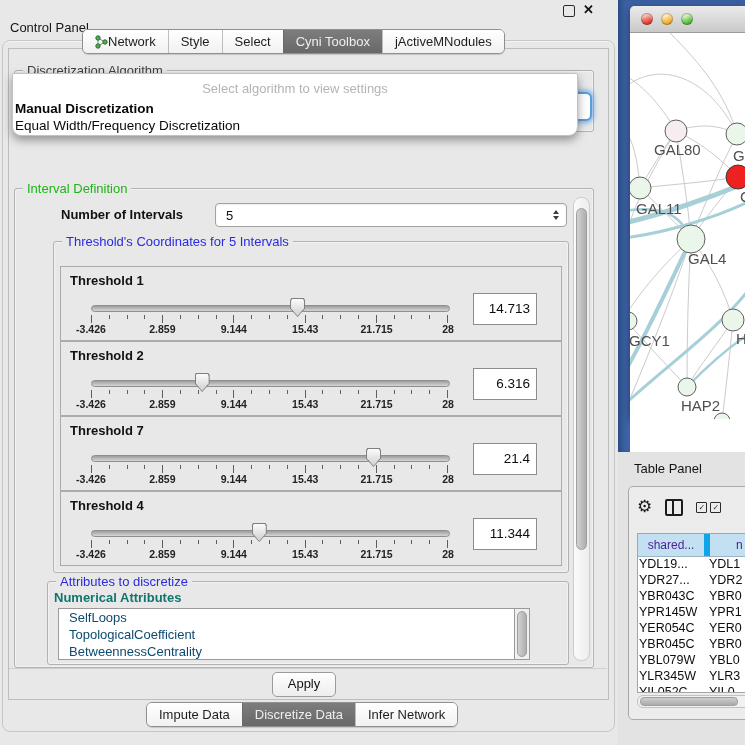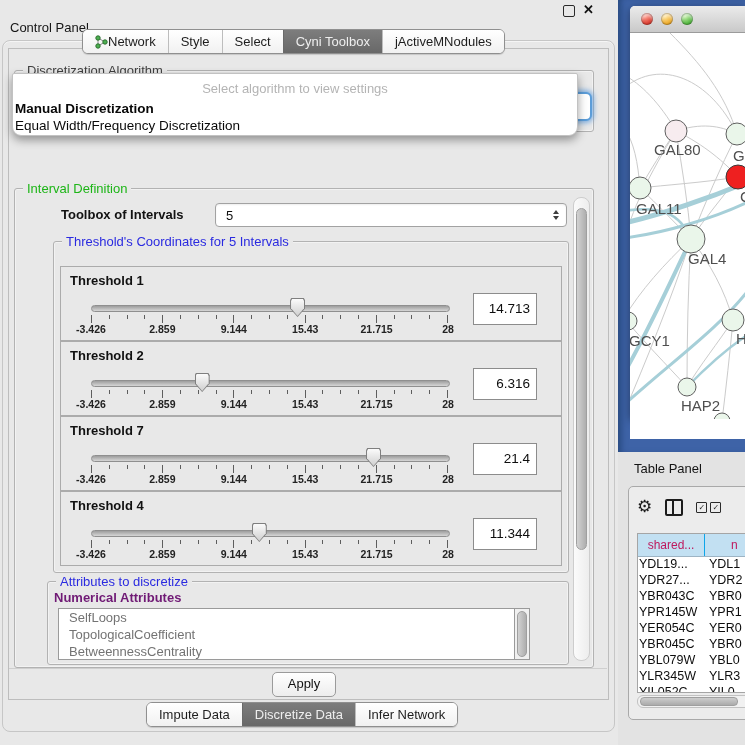--- a/index.html
+++ b/index.html
@@ -54,57 +54,57 @@
     background:linear-gradient(#fbfbfb,#cfcfcf);clip-path:polygon(8% 0,92% 0,100% 12%,100% 55%,50% 100%,0 55%,0 12%);}
   .ticks{position:absolute;left:0;top:16px;width:100%;display:flex;justify-content:space-between;}
   .tick{width:1px;height:4px;background:#5d5d5d;}
   .tick.major{height:8px;}
   .ticklabels{position:absolute;left:0;top:24px;width:100%;height:12px;}
   .ticklabel{position:absolute;transform:translateX(-50%);font-size:10.5px;font-weight:bold;color:#222;white-space:nowrap;}
   .valbox{position:absolute;left:412px;top:26px;width:56px;height:30px;background:#fff;border:1px solid #8c8c8c;
     font-size:13.5px;text-align:right;line-height:30px;padding-right:6px;color:#0d0d0d;}
   
   .attr-list{position:absolute;left:10px;top:26px;width:470px;height:50px;background:#fff;border:1px solid #9a9a9a;overflow:hidden;}
-  .attr-item{font-size:13px;line-height:17px;padding-left:10px;color:#737373;}
+  .attr-item{font-size:13px;line-height:17px;padding-left:10px;color:#0c4a6e;}
   .attr-sb{position:absolute;right:-1px;top:-1px;width:14px;height:50px;background:#f0f0f0;border:1px solid #9a9a9a;}
   .attr-sb .sb-thumb{top:2px;height:44px;}
   
   .sb-v{position:absolute;background:linear-gradient(90deg,#fbfbfb,#ededed);border:1px solid #cdcdcd;border-radius:8px;}
   .sb-thumb{position:absolute;left:2px;right:2px;border-radius:6px;
     background:linear-gradient(90deg,#d2d2d2,#aeaeae);border:1px solid #9f9f9f;}
   .apply-strip{position:absolute;left:9px;top:668px;width:598px;height:30px;border-top:1px solid #cfcfcf;background:#e8e8e8;}
   .apply-btn{position:absolute;left:272px;top:672px;width:62px;height:23px;border:1px solid #9b9b9b;border-radius:5px;
     background:linear-gradient(#ffffff,#ededed);font-size:13px;color:#111;text-align:center;line-height:22px;}
   
   .desktop{position:absolute;left:618px;top:0;width:127px;height:452px;background:#3e63a7;
     box-shadow:inset 6px 0 6px -3px #27497f;}
   .net-window{position:absolute;left:12px;top:6px;width:115px;height:412px;background:#fff;border-radius:5px 0 0 0;
     box-shadow:0 2px 8px rgba(0,0,0,.4);}
   .net-titlebar{height:26px;background:linear-gradient(#ebebeb,#c9c9c9);border-bottom:1px solid #9b9b9b;
     border-radius:5px 0 0 0;display:flex;align-items:center;gap:8px;padding-left:11px;}
   .light{width:12px;height:12px;border-radius:50%;box-shadow:inset 0 0 1px 1px rgba(0,0,0,.25),inset 0 3px 3px rgba(255,255,255,.6);}
   .light.red{background:radial-gradient(circle at 35% 30%,#ff9d8d,#dd4337 60%,#a92517);}
   .light.yellow{background:radial-gradient(circle at 35% 30%,#ffe49a,#efae31 60%,#bb7d0c);}
   .light.green{background:radial-gradient(circle at 35% 30%,#c4efa8,#59ba46 60%,#2f8a20);}
-  .net-canvas{position:relative;width:115px;height:406px;background:#fff;overflow:hidden;}
+  .net-canvas{position:relative;width:115px;height:454px;background:#fff;overflow:hidden;}
   
   .tp-region{position:absolute;left:618px;top:452px;width:127px;height:293px;background:#e3e3e3;}
   .tp-title{position:absolute;left:16px;top:9px;font-size:13px;color:#141414;}
   .tp-inner{position:absolute;left:10px;top:34px;width:120px;height:232px;background:#ececec;
     border:1px solid #a9a9a9;border-radius:5px 0 0 5px;}
   .tp-toolbar{position:absolute;left:8px;top:8px;height:24px;display:flex;align-items:center;gap:13px;}
   .gear{font-size:17px;color:#1c1c1c;line-height:20px;}
   .colsplit{width:14px;height:13px;border:2px solid #1c1c1c;border-radius:2px;position:relative;}
   .colsplit:after{content:"";position:absolute;left:5px;top:0;width:2px;height:13px;background:#1c1c1c;}
   .cbgroup{display:flex;gap:3px;}
   .cb{width:9px;height:9px;border:1.5px solid #2a2a2a;border-radius:1px;font-size:8px;line-height:9px;color:#2a2a2a;text-align:center;}
   .tp-table{position:absolute;left:8px;top:46px;width:114px;height:158px;background:#fff;border:1px solid #a5a5a5;overflow:hidden;}
   .tp-hrow{display:flex;height:22px;border-bottom:1px solid #9db4c4;}
-  .tp-hcell{background:#c2e0f2;font-size:12px;color:#be185d;display:flex;align-items:center;justify-content:center;
-    border-right:1px solid #0ea5e9;overflow:hidden;white-space:nowrap;text-align:right;}
+  .tp-hcell{background:#c2e0f2;font-size:12px;color:#4c1d95;display:flex;align-items:center;justify-content:center;
+    border-right:6px solid #0ea5e9;overflow:hidden;white-space:nowrap;text-align:right;}
   .tp-hcell.c0{width:66px;flex:none;}
   .tp-hcell.c1{flex:1;justify-content:flex-start;padding-left:26px;}
   .tp-row{display:flex;height:16px;font-size:12.5px;color:#0d0d0d;white-space:nowrap;}
   .tp-cell{overflow:hidden;}
   .tp-cell.c0{width:66px;flex:none;padding-left:1px;}
   .tp-cell.c1{flex:1;padding-left:4px;}
   .tp-hsb{position:absolute;left:8px;top:208px;width:114px;height:11px;background:#f1f1f1;border:1px solid #c2c2c2;border-radius:6px;}
   .tp-hsb .hthumb{position:absolute;left:2px;top:1px;width:96px;height:7px;border-radius:4px;
     background:linear-gradient(#cdcdcd,#ababab);border:1px solid #9f9f9f;}
   .net-ic-svg{display:block;}
@@ -160,21 +160,21 @@
       <div id="popup-items">
           <div class="popup-item" style="top: 27px; font-weight: bold;">Manual Discretization</div>
           <div class="popup-item" style="top: 44px; font-weight: normal;">Equal Width/Frequency Discretization</div>
         </div>
     </div>
 
 
     <div class="group" style="left:14px;top:188px;width:578px;height:478px;">
       <span class="legend green">Interval Definition</span>
 
-      <span style="position:absolute;left:46px;top:18px;font-size:13px;font-weight:bold;color:#111;">Toolbox of Intervals</span>
+      <span style="position:absolute;left:46px;top:18px;font-size:13px;font-weight:bold;color:#111;">Number of Intervals</span>
       <div class="combo" style="left:200px;top:14px;width:350px;height:22px;">
         <span class="val">5</span>
         <span class="arrows">
             <span class="tri-up"></span>
             <span class="tri-down"></span>
           </span>
       </div>
 
       <div class="group" style="left:38px;top:52px;width:514px;height:330px;">
         <span class="legend blue">Threshold's Coordinates for 5 Intervals</span>
@@ -341,21 +341,21 @@
                   <span class="ticklabel" style="left: 100%;">28</span>
                 </div>
               </div>
               <div class="valbox">11.344</div>
             </div>
           </div>
       </div>
 
       <div class="group" style="left:32px;top:392px;width:520px;height:82px;">
         <span class="legend blue">Attributes to discretize</span>
-        <span style="position:absolute;left:6px;top:8px;font-size:13px;font-weight:bold;color:#701a75;">Numerical Attributes</span>
+        <span style="position:absolute;left:6px;top:8px;font-size:13px;font-weight:bold;color:#0f766e;">Numerical Attributes</span>
         <div class="attr-list">
           <div id="attr-items">
               <div class="attr-item">SelfLoops</div>
               <div class="attr-item">TopologicalCoefficient</div>
               <div class="attr-item">BetweennessCentrality</div>
             </div>
           <div class="attr-sb">
             <div class="sb-thumb"></div>
           </div>
         </div>

